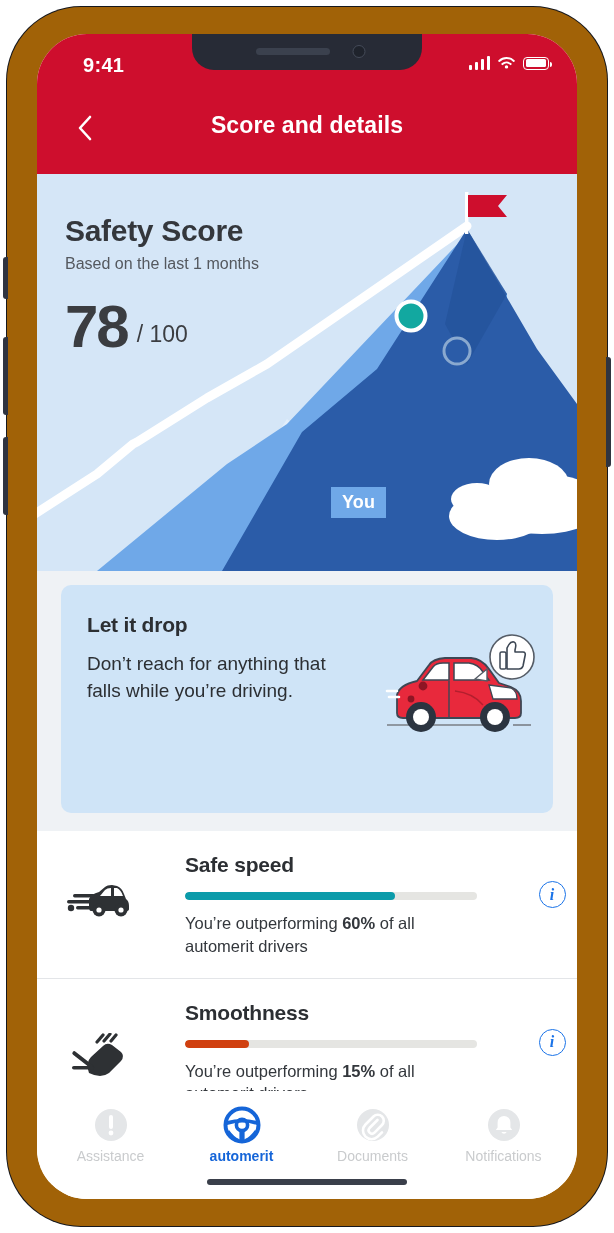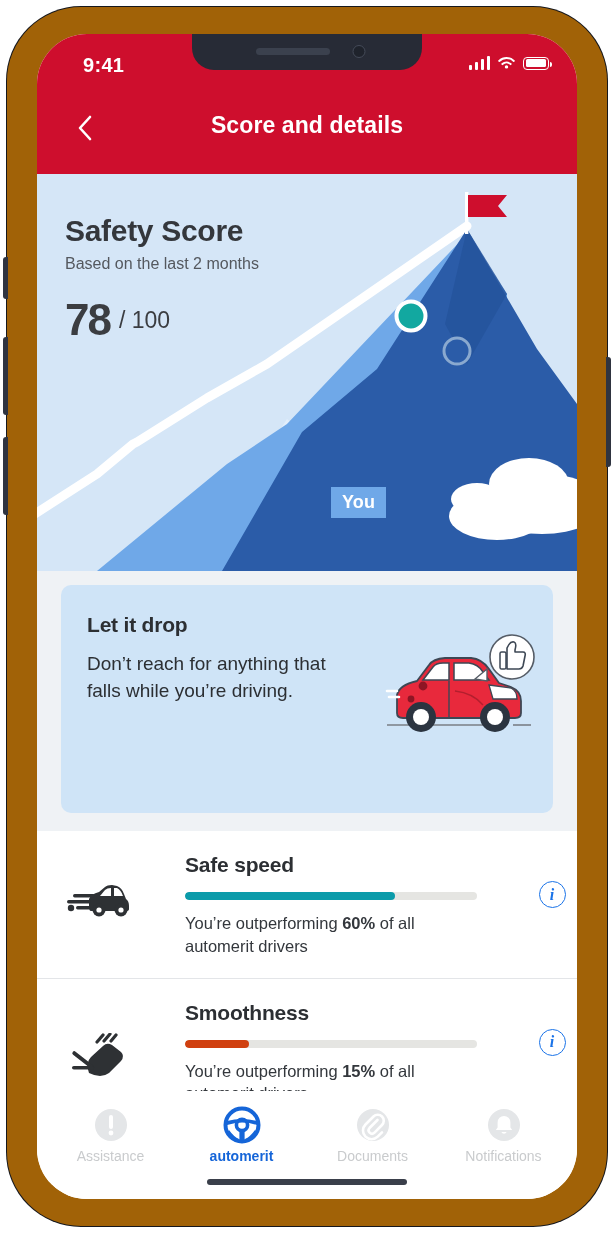--- a/index.html
+++ b/index.html
@@ -100,21 +100,21 @@
   #page-title { color:#fff; font-size:23px; font-weight:bold; letter-spacing:.1px; }
 
   
   #hero {
     position:relative; height:397px; background:#d5e6f7; overflow:hidden;
   }
   #hero-text { position:absolute; left:28px; top:40px; z-index:4; }
   #score-heading { font-size:30px; font-weight:bold; color:#34373c; letter-spacing:-.3px; }
   #score-subtitle { font-size:16px; color:#54585e; margin-top:7px; }
   #score-row { margin-top:28px; display:flex; align-items:flex-end; }
-  #score-value { font-size:44px; font-weight:bold; color:#3b3d41; line-height:.85; letter-spacing:-2px; }
+  #score-value { font-size:60px; font-weight:bold; color:#3b3d41; line-height:.85; letter-spacing:-2px; }
   #score-total { font-size:23px; font-weight:normal; color:#3b3d41; margin-left:9px; margin-bottom:4px; }
   #mountain-svg { position:absolute; left:0; top:0; }
 
   .map-badge {
     position:absolute; color:#fff; font-weight:bold; font-size:18px;
     padding:5px 11px; z-index:5; letter-spacing:.2px;
   }
   #you-badge { left:294px; top:313px; }
 
   
@@ -247,21 +247,21 @@
         <g>
           <circle cx="420" cy="177" r="13" fill="#2b5ca8" stroke="#8aa9cf" stroke-width="3"></circle>
         </g>
         <g>
           <circle cx="374" cy="142" r="14.5" fill="#12a8a0" stroke="#ffffff" stroke-width="4"></circle>
         </g>
       </svg>
 
       <div id="hero-text">
         <div id="score-heading">Safety Score</div>
-        <div id="score-subtitle">Based on the last 2 months</div>
+        <div id="score-subtitle">Based on the last 1 months</div>
         <div id="score-row">
           <span id="score-value">78</span>
           <span id="score-total">/ 100</span>
         </div>
       </div>
 
       <div class="map-badge" id="you-badge" style="background:#6fa8e8;">You</div>
 
     </div>
 

